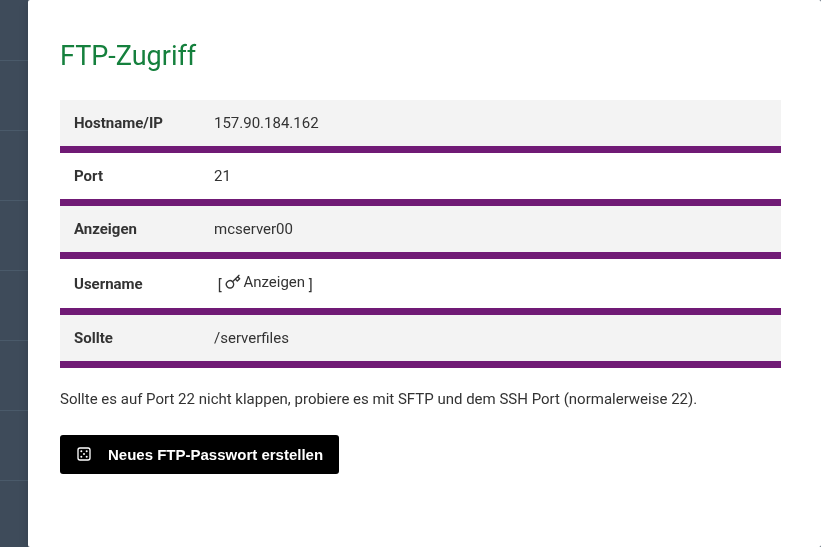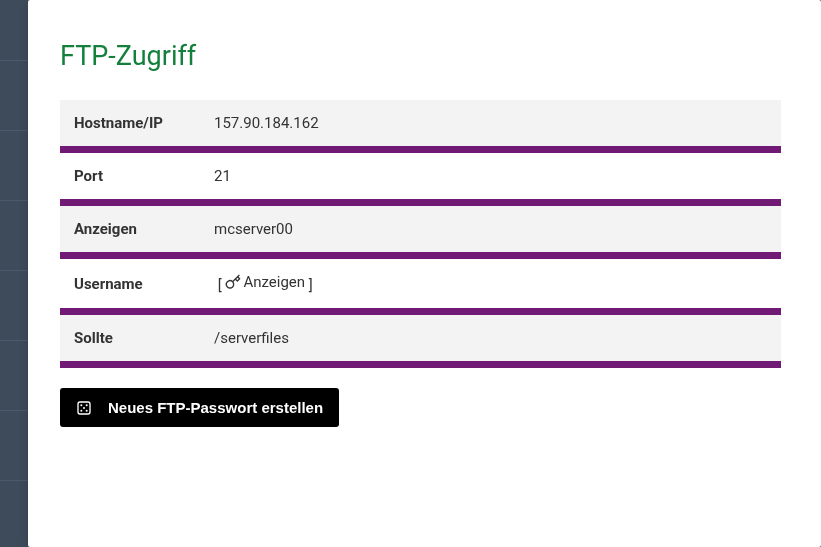--- a/index.html
+++ b/index.html
@@ -148,20 +148,21 @@
             </span>&nbsp;]
       </td>
     </tr>
     <tr>
       <td class="label">Sollte</td>
       <td>/serverfiles</td>
     </tr>
   </tbody>
     </table>
 
+  <p class="hint-text">Sollte es auf Port 22 nicht klappen, probiere es mit SFTP und dem SSH Port (normalerweise 22).</p>
 
   <button class="btn-black">
     <svg class="icon-svg" width="16" height="16" viewBox="0 0 24 24" fill="#fff">
         <rect x="3" y="3" width="18" height="18" rx="3" fill="none" stroke="#fff" stroke-width="2"></rect>
         <circle cx="8" cy="8" r="1.5"></circle>
         <circle cx="16" cy="8" r="1.5"></circle>
         <circle cx="12" cy="12" r="1.5"></circle>
         <circle cx="8" cy="16" r="1.5"></circle>
         <circle cx="16" cy="16" r="1.5"></circle>
       </svg>

